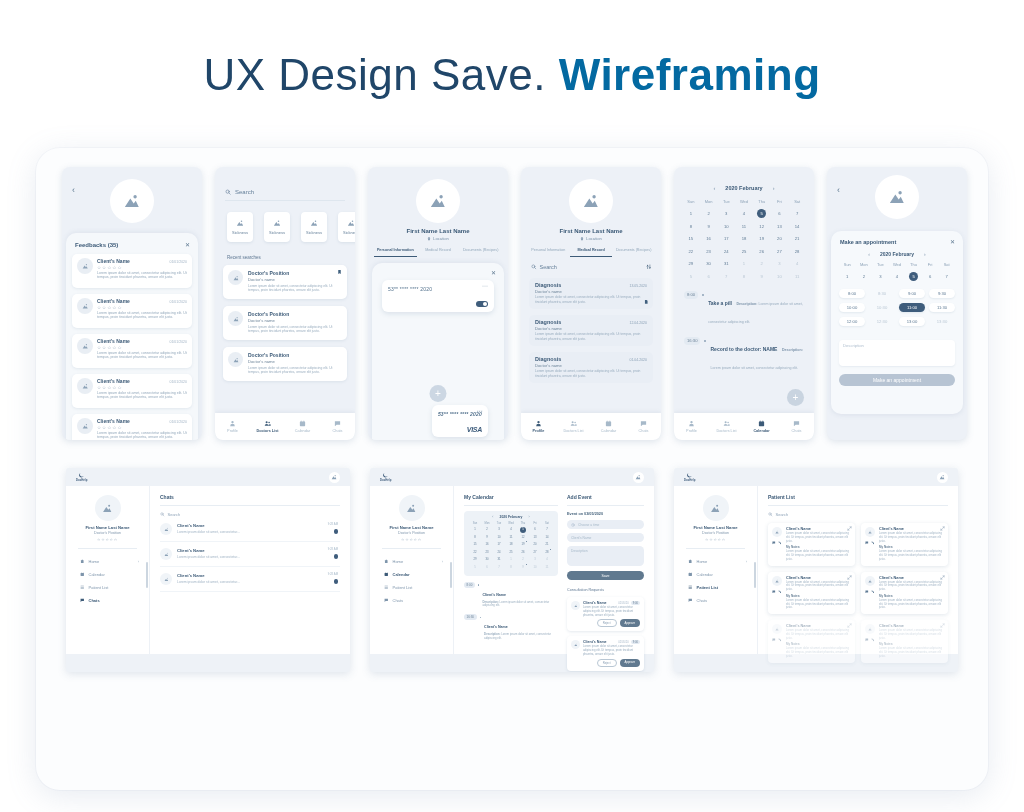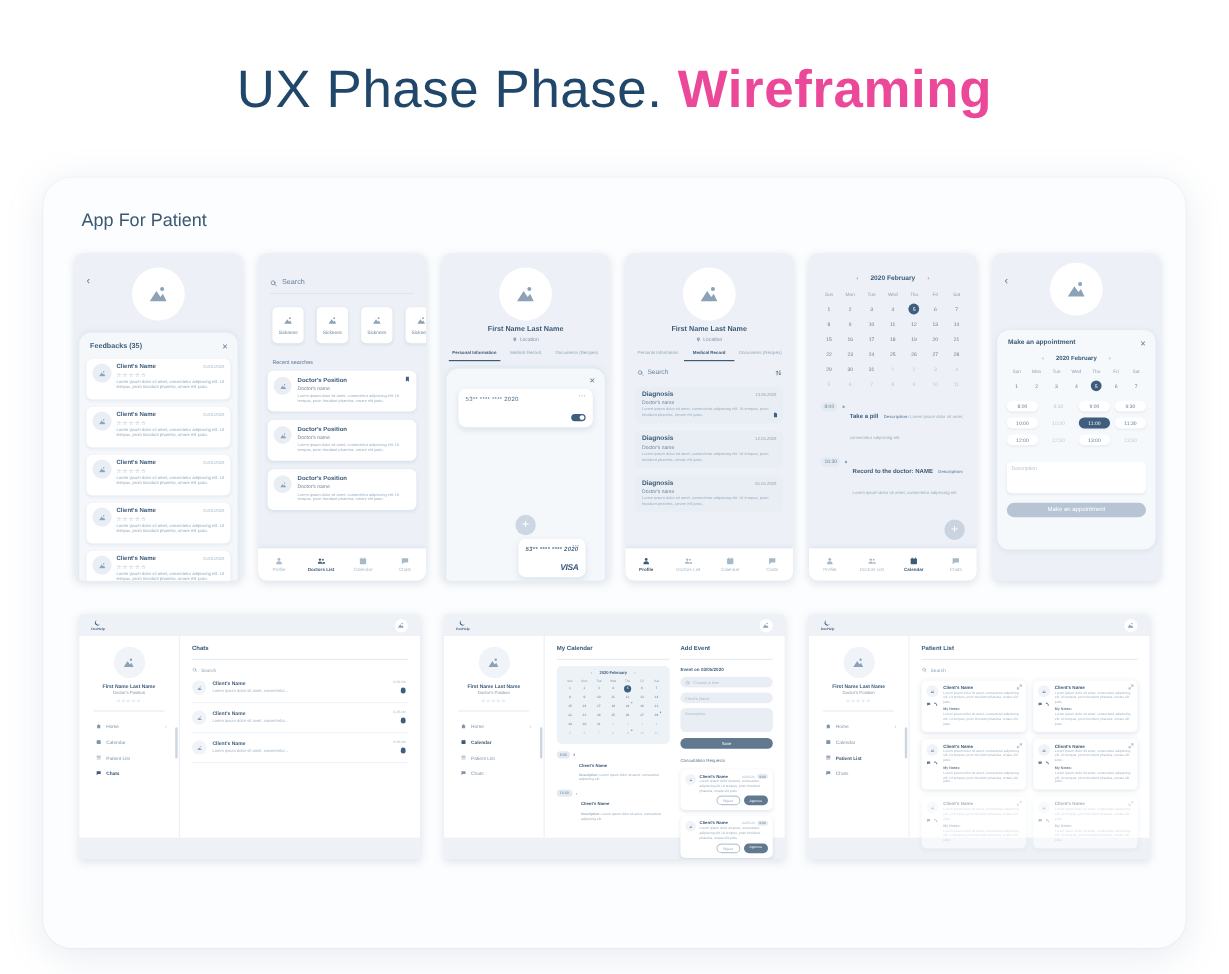--- a/index.html
+++ b/index.html
@@ -1,21 +1,21 @@
 <!DOCTYPE html>
 <html><head>
 <meta charset="utf-8">
 <style>
   * { margin:0; padding:0; box-sizing:border-box; }
   html,body { width:1024px; height:812px; background:#fff; font-family:"Liberation Sans", sans-serif; }
   body { position:relative; overflow:hidden; }
 
   
   .page-title { text-align:center; margin-top:50px; font-size:44px; color:#204669; letter-spacing:.5px; }
-  .page-title b { color:#ec4899; font-weight:700;text-align:right; }
+  .page-title b { color:#0369a1; font-weight:700;text-align:right; }
 
   
   .board { position:absolute; left:36px; top:148px; width:952px; height:642px;
            background:#fcfdfe; border-radius:24px;
            box-shadow:0 6px 30px rgba(120,145,180,.18), 0 0 0 1px rgba(140,160,190,.06); }
   .sec-label { font-size:15px; font-weight:500; color:#3b5872; margin:27px 0 0 32px; }
 
   .dotted { background-image:radial-gradient(rgba(140,165,195,.22) .5px, transparent .6px); background-size:4px 4px; }
 
   
@@ -238,27 +238,26 @@
   .pt-right { flex:1; min-width:0; }
   .pt-name { font-size:3.8px; font-weight:700; color:#3c5a77; }
   .pt-text { font-size:2.8px; color:#a0b3c4; line-height:1.35; margin-top:1px; }
   .pt-notes { font-size:3px; font-weight:700; color:#6d8499; margin-top:2px; }
   .pt-expand { position:absolute; right:3px; top:3px; width:5px; height:5px; color:#8ca2b7; }
 </style>
 </head>
 <body>
 
 <div class="page-title">
-  <span>UX Phase Phase.</span>
+  <span>UX Design Save.</span>
   <b>Wireframing</b>
 </div>
 
 <div class="board">
 
-  <div class="sec-label">App For Patient</div>
 
   <div class="phones">
 
     <div class="phone dotted">
       <div class="back">‹</div>
       <div class="avatar p1-avatar">
           <span class="ico">
             <svg viewBox="0 0 24 24" fill="currentColor">
               <circle cx="16.5" cy="6.5" r="2.3"></circle>
               <path d="M2.5 20.5 10 9l4.6 6.6 2.8-3.6 4.1 8.5z"></path>

